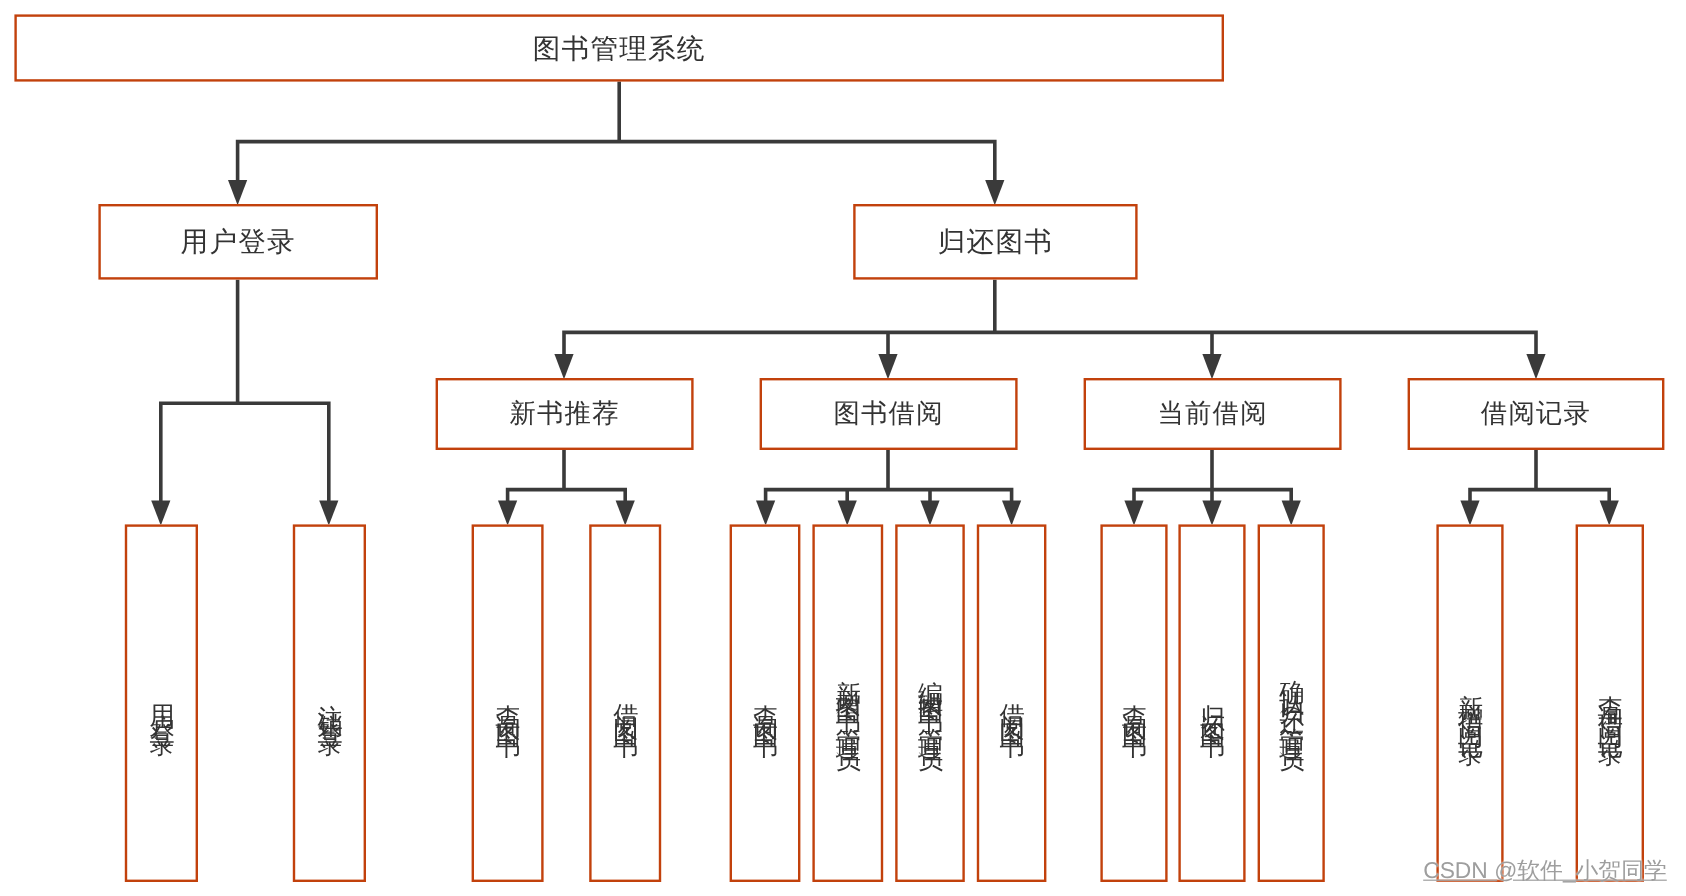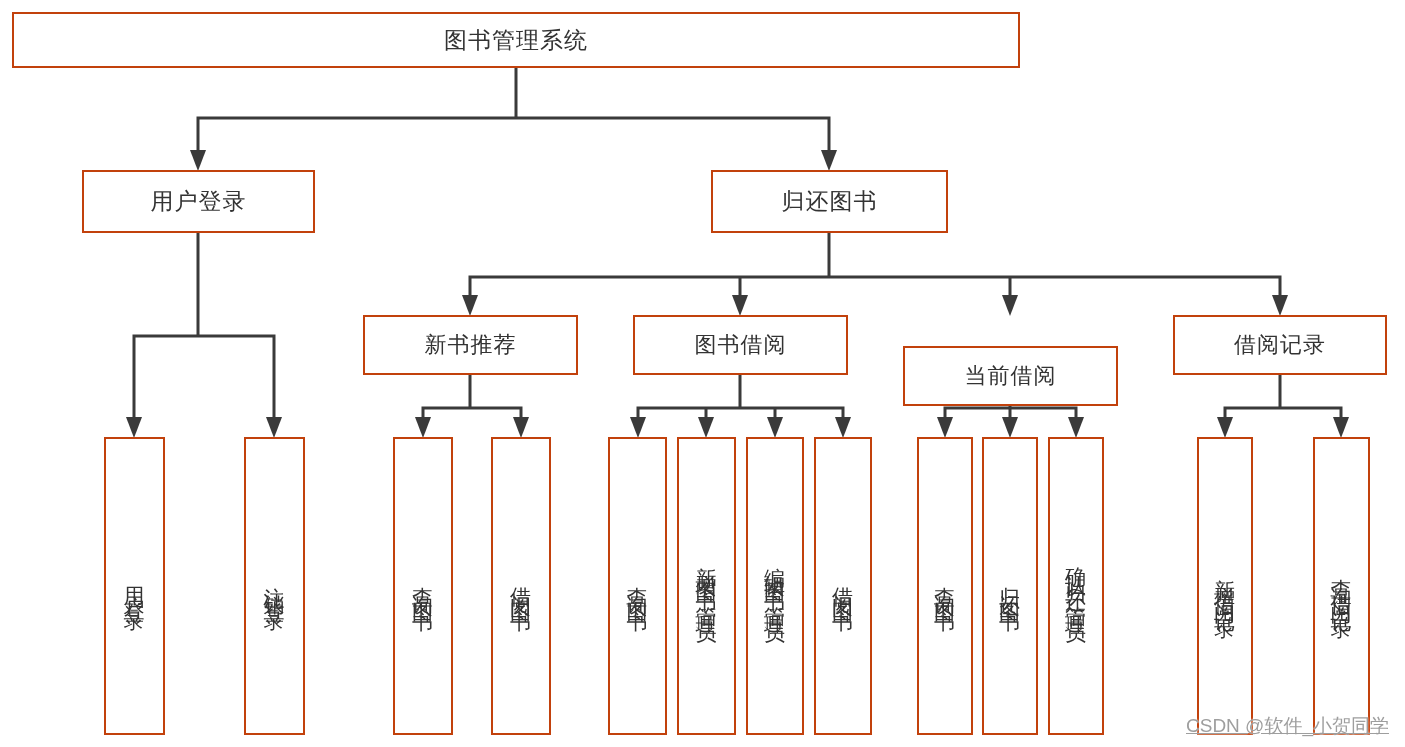--- a/index.html
+++ b/index.html
@@ -55,21 +55,21 @@
     z-index: 6;
     text-shadow: 0 0 2px #ffffff;
     text-decoration: underline;
   }
   
   #n-root       { left: 12px;  top: 12px;  width: 1008px; height: 56px; }
   #n-userlogin  { left: 82px;  top: 170px; width: 233px;  height: 63px; }
   #n-bookmgmt   { left: 711px; top: 170px; width: 237px;  height: 63px; }
   #n-newbook    { left: 363px; top: 315px; width: 215px;  height: 60px; }
   #n-bookborrow { left: 633px; top: 315px; width: 215px;  height: 60px; }
-  #n-curborrow  { left: 903px; top: 315px; width: 215px;  height: 60px; margin-top: 31px; }
+  #n-curborrow  { left: 903px; top: 315px; width: 215px;  height: 60px; }
   #n-borrowrec  { left: 1173px;top: 315px; width: 214px;  height: 60px; }
   .v-node       { top: 437px;  height: 298px; }
   #n-ul1 { left: 104px;  width: 61px; }
   #n-ul2 { left: 244px;  width: 61px; }
   #n-nb1 { left: 393px;  width: 60px; }
   #n-nb2 { left: 491px;  width: 60px; }
   #n-bb1 { left: 608px;  width: 59px; }
   #n-bb2 { left: 677px;  width: 59px; }
   #n-bb3 { left: 746px;  width: 58px; }
   #n-bb4 { left: 814px;  width: 58px; }

